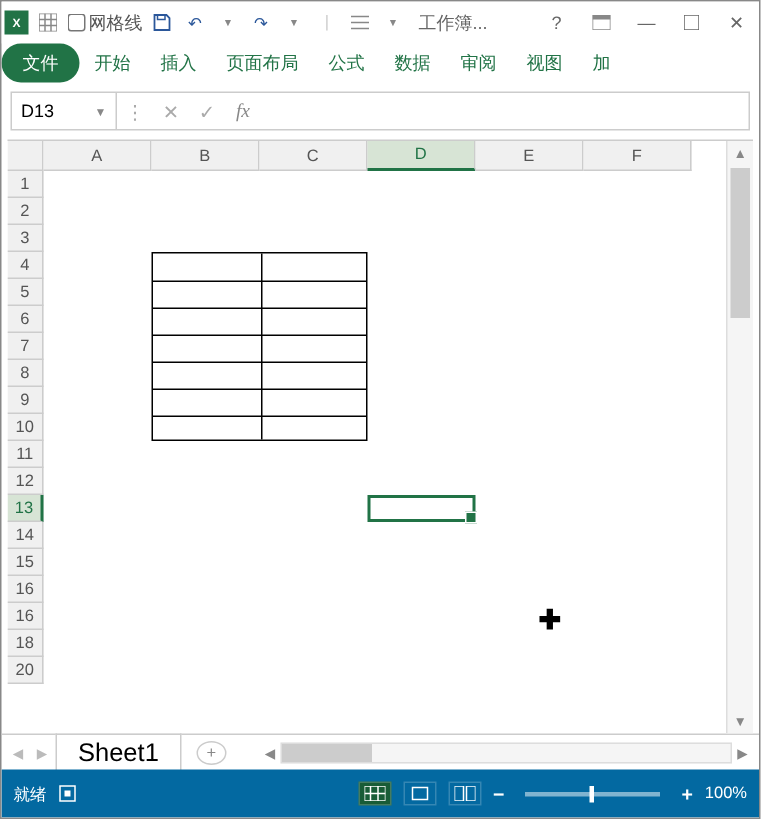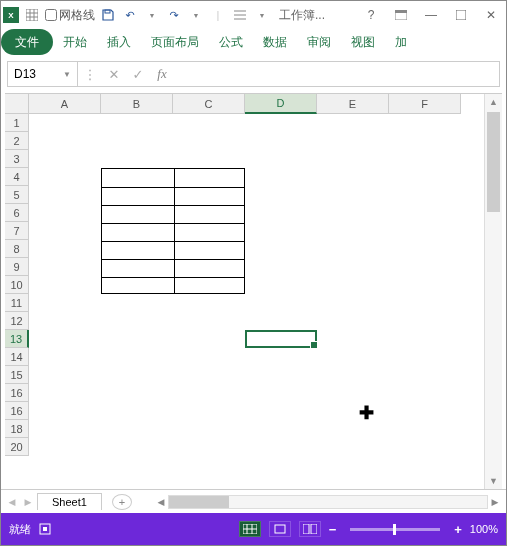--- a/index.html
+++ b/index.html
@@ -43,29 +43,29 @@
   .sel { position:absolute; border:2px solid #217346; }
   .sel::after { content:""; position:absolute; width:6px; height:6px; background:#217346; right:-3px; bottom:-3px; border:1px solid #fff; }
   .vscroll { position:absolute; right:0; top:0; bottom:0; width:18px; background:#f5f5f5; border-left:1px solid #ddd; }
   .vscroll-up,.vscroll-down{height:16px;display:flex;align-items:center;justify-content:center;color:#888;font-size:9px;}
   .vscroll-thumb{position:absolute;left:2px;right:2px;top:18px;height:100px;background:#ccc;}
   .cursor-cross { position:absolute; font-size:18px; font-weight:900; color:#000; }
   
   
   .sheet-tabs { height: 24px; display: flex; align-items: center; border-top:1px solid #ccc; padding: 0 4px; gap:2px; }
   .st-nav { width:14px; display:flex; align-items:center; justify-content:center; color:#bbb; font-size:9px; }
-  .sheet-tab { padding: 2px 14px; border:1px solid #ccc; border-bottom:none; background:#fff; font-size:11px; }
+  .sheet-tab { padding: 2px 14px; border:1px solid #ccc; border-bottom:none; background:#fff; font-size:17px; }
   .sheet-add { width:20px; display:flex; align-items:center; justify-content:center; color:#888; border:1px solid #ccc; border-radius:50%; height:16px; margin-left:8px; font-size:11px;}
   .hscroll { flex:1; margin-left:20px; height:16px; display:flex; align-items:center; }
   .hscroll .arr{width:14px;display:flex;align-items:center;justify-content:center;color:#888;font-size:9px;}
   .hscroll-track{flex:1;height:14px;background:#f5f5f5;border:1px solid #ddd;position:relative;}
   .hscroll-thumb{position:absolute;left:0;top:0;bottom:0;width:60px;background:#ccc;}
   
   
-  .status { height: 24px; background:#6d28d9; color:#fff; display:flex; align-items:center; padding: 16px 8px; gap:8px; font-size:11px;justify-content:center;}
+  .status { height: 24px; background:#0369a1; color:#fff; display:flex; align-items:center; padding: 16px 8px; gap:8px; font-size:11px;justify-content:center;}
   .status-spacer{flex:1;}
   .view-btn { width:22px; height:16px; display:flex; align-items:center; justify-content:center; border:1px solid rgba(255,255,255,0.2);}
   .view-btn.active{background:#185c37;}
   .zoom-slider { width:90px; height:3px; background:rgba(255,255,255,0.5); position:relative; margin:0 6px;}
   .zoom-slider::after{content:"";position:absolute;left:48%;top:-4px;width:3px;height:11px;background:#fff;}
   .zoom-btn{font-size:13px;font-weight:bold;}
   
   svg { display:block; }
 </style>
 </head>

